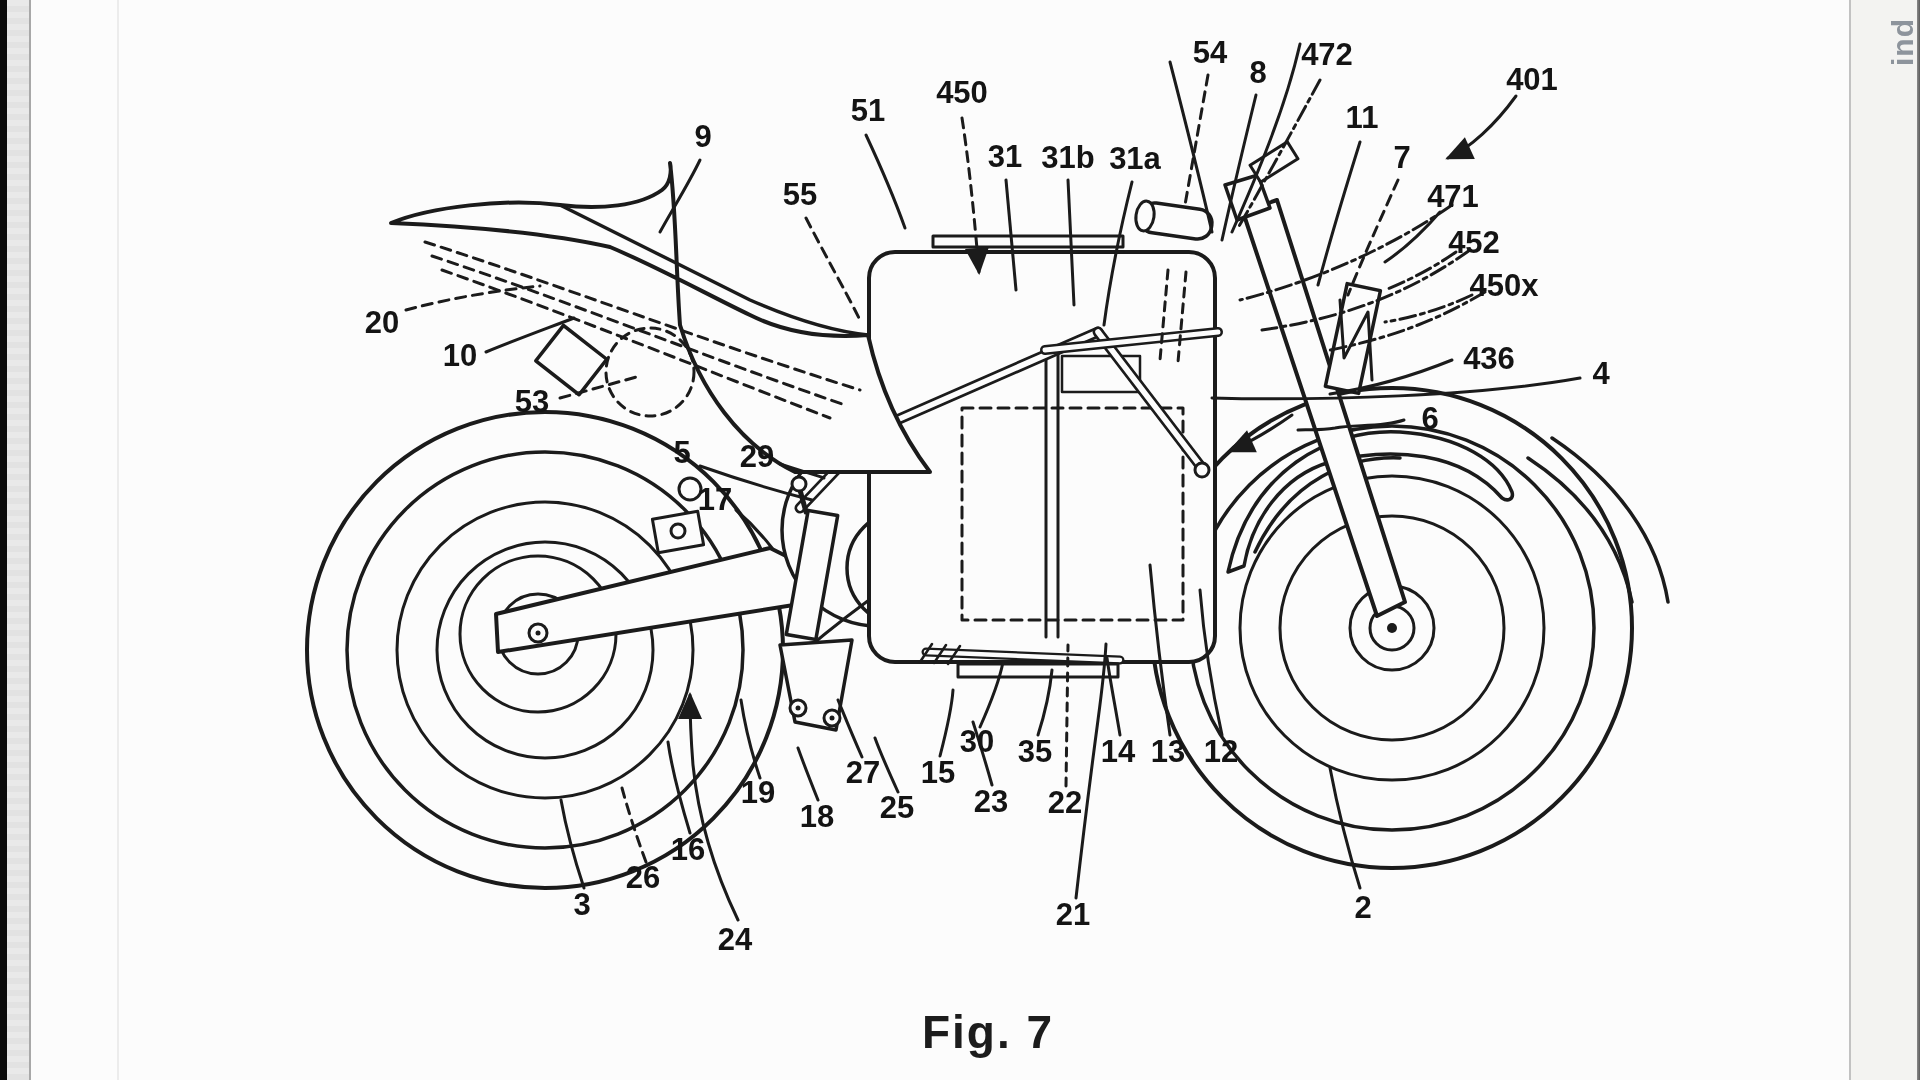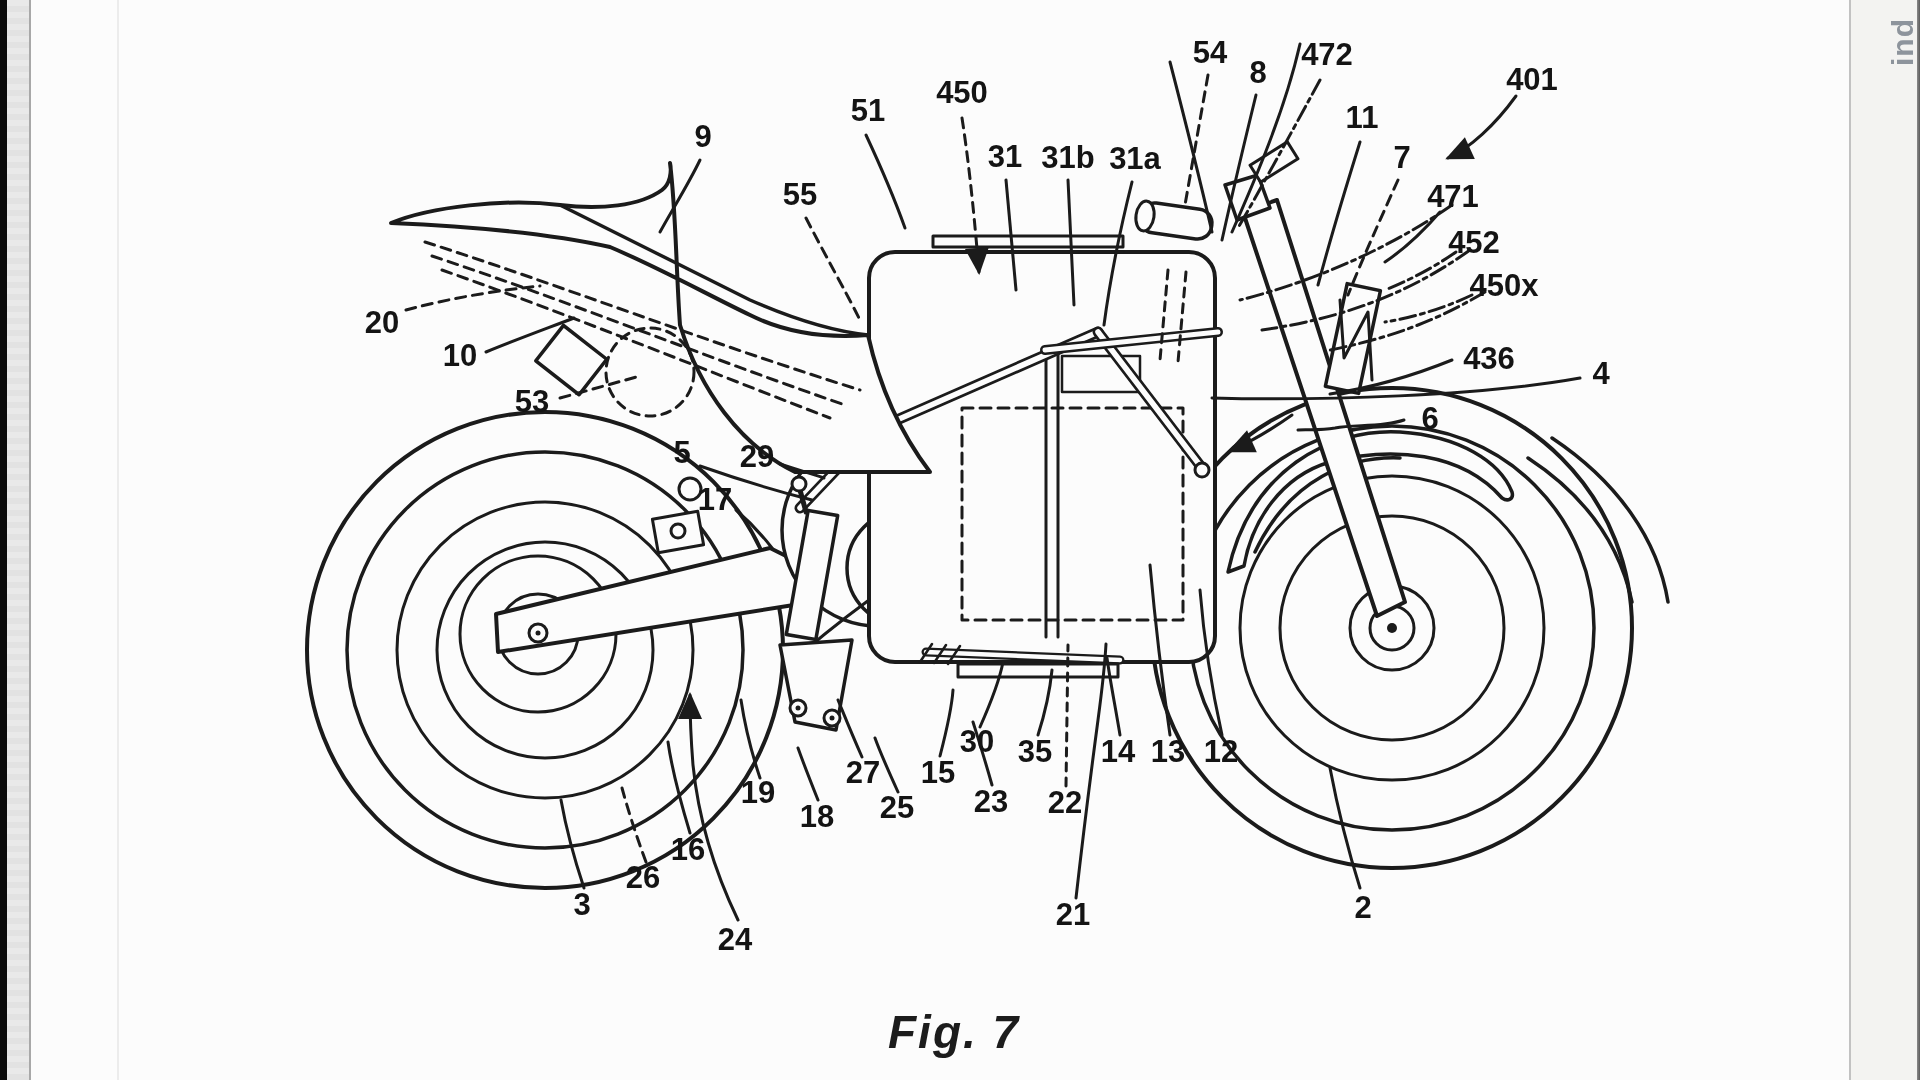--- a/index.html
+++ b/index.html
@@ -11,22 +11,22 @@
     border-right:2px solid #a8a8a8;}
   .page-fold{position:absolute;left:117px;top:0;width:2px;height:1080px;background:#ececec;}
   
   .right-rail{position:absolute;left:1849px;top:0;width:71px;height:1080px;background:#f3f3f1;border-left:2px solid #c2c2c2;}
   .right-dark{position:absolute;right:0;top:0;width:5px;height:1080px;background:linear-gradient(90deg,#8a8a8a,#3c3c3c);}
   .side-text{position:absolute;left:1886px;top:66px;transform:rotate(-90deg);transform-origin:top left;
     font-size:30px;font-weight:bold;color:#8d949c;letter-spacing:1px;white-space:nowrap;}
   
   svg.fig{position:absolute;left:0;top:0;}
   .ref-num{font-family:"Liberation Sans",sans-serif;font-size:31px;font-weight:bold;fill:#141414;text-anchor:middle;}
-  .caption{position:absolute;left:888px;top:1006px;width:200px;height:52px;line-height:52px;
-    font-size:46px;font-weight:bold;letter-spacing:2px;color:#1c1c1c;font-style:italic;}
+  .caption{position:absolute;left:888px;top:1006px;width:200px;height:52px;line-height:52px;text-align:center;
+    font-size:46px;font-weight:bold;letter-spacing:2px;color:#1c1c1c;}
 </style>
 </head>
 <body>
 
 <div class="screen">
   <div class="left-black"></div>
   <div class="left-gutter"></div>
   <div class="page-fold"></div>
 
   <svg class="fig" width="1920" height="1080" viewBox="0 0 1920 1080" fill="none" stroke="#1b1b1b" stroke-linecap="round" stroke-linejoin="round">

